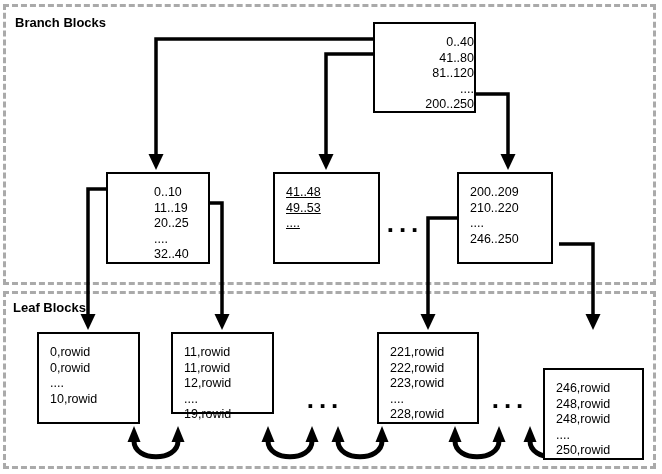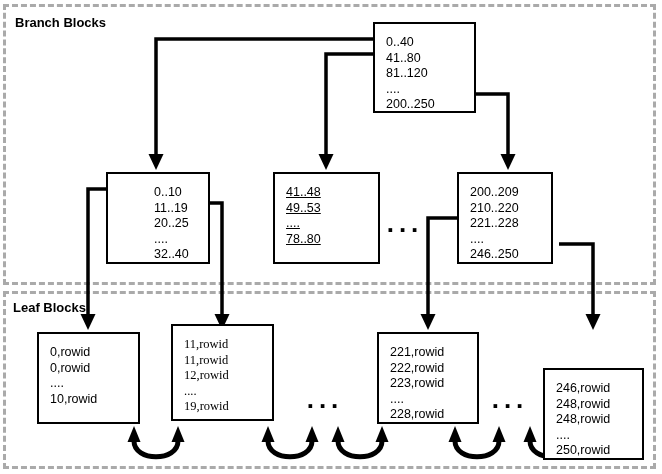--- a/index.html
+++ b/index.html
@@ -25,26 +25,26 @@
     white-space:nowrap;
   }
   .branch-region .region-label{left:9px;top:8px;}
   .leaf-region .region-label{left:7px;top:6px;}
   .block{
     position:absolute;border:2.5px solid var(--box-border);
     box-sizing:border-box;background:var(--background);
     padding:11px 0 0 11px;z-index:4;
   }
   .bl{font-size:12.5px;line-height:15.5px;color:#000;white-space:nowrap;}
-  .root-block {left:373px;top:22px; width:103px;height:91px;}
+  .root-block {left:373px;top:22px; width:103px;height:91px;text-align:right;}
   .branch-1   {left:106px;top:172px;width:104px;height:92px;padding-left:46px;}
   .branch-2   {left:273px;top:172px;width:107px;height:92px;text-decoration:underline;}
   .branch-3   {left:457px;top:172px;width:96px;height:92px;}
   .leaf-1     {left:37px; top:332px;width:103px;height:92px;}
-  .leaf-2     {left:171px;top:324px;width:103px;height:97px;font-family:Liberation Serif, serif;}
+  .leaf-2     {left:171px;top:332px;width:103px;height:82px;}
   .leaf-3     {left:377px;top:332px;width:102px;height:92px;}
   .leaf-4     {left:543px;top:332px;width:101px;height:92px;margin-top:36px;}
   .ellipsis{
     position:absolute;font-size:26px;font-weight:bold;color:#000;
     letter-spacing:5px;line-height:26px;width:44px;text-align:center;
     z-index:2;
   }
   .branch-ellipsis{left:383px;top:210px;}
   .leaf-ellipsis-1{left:303px;top:386px;}
   .leaf-ellipsis-2{left:488px;top:386px;}
@@ -127,26 +127,24 @@
     <div class="bl">0..10</div>
     <div class="bl">11..19</div>
     <div class="bl">20..25</div>
     <div class="bl">....</div>
     <div class="bl">32..40</div>
   </div>
   <div class="block branch-2">
     <div class="bl">41..48</div>
     <div class="bl">49..53</div>
     <div class="bl">....</div>
-    <div class="bl">78..80</div>
   </div>
   <div class="block branch-3">
     <div class="bl">200..209</div>
     <div class="bl">210..220</div>
-    <div class="bl">221..228</div>
     <div class="bl">....</div>
     <div class="bl">246..250</div>
   </div>
 
   <div class="block leaf-1">
     <div class="bl">0,rowid</div>
     <div class="bl">0,rowid</div>
     <div class="bl">....</div>
     <div class="bl">10,rowid</div>
   </div>

